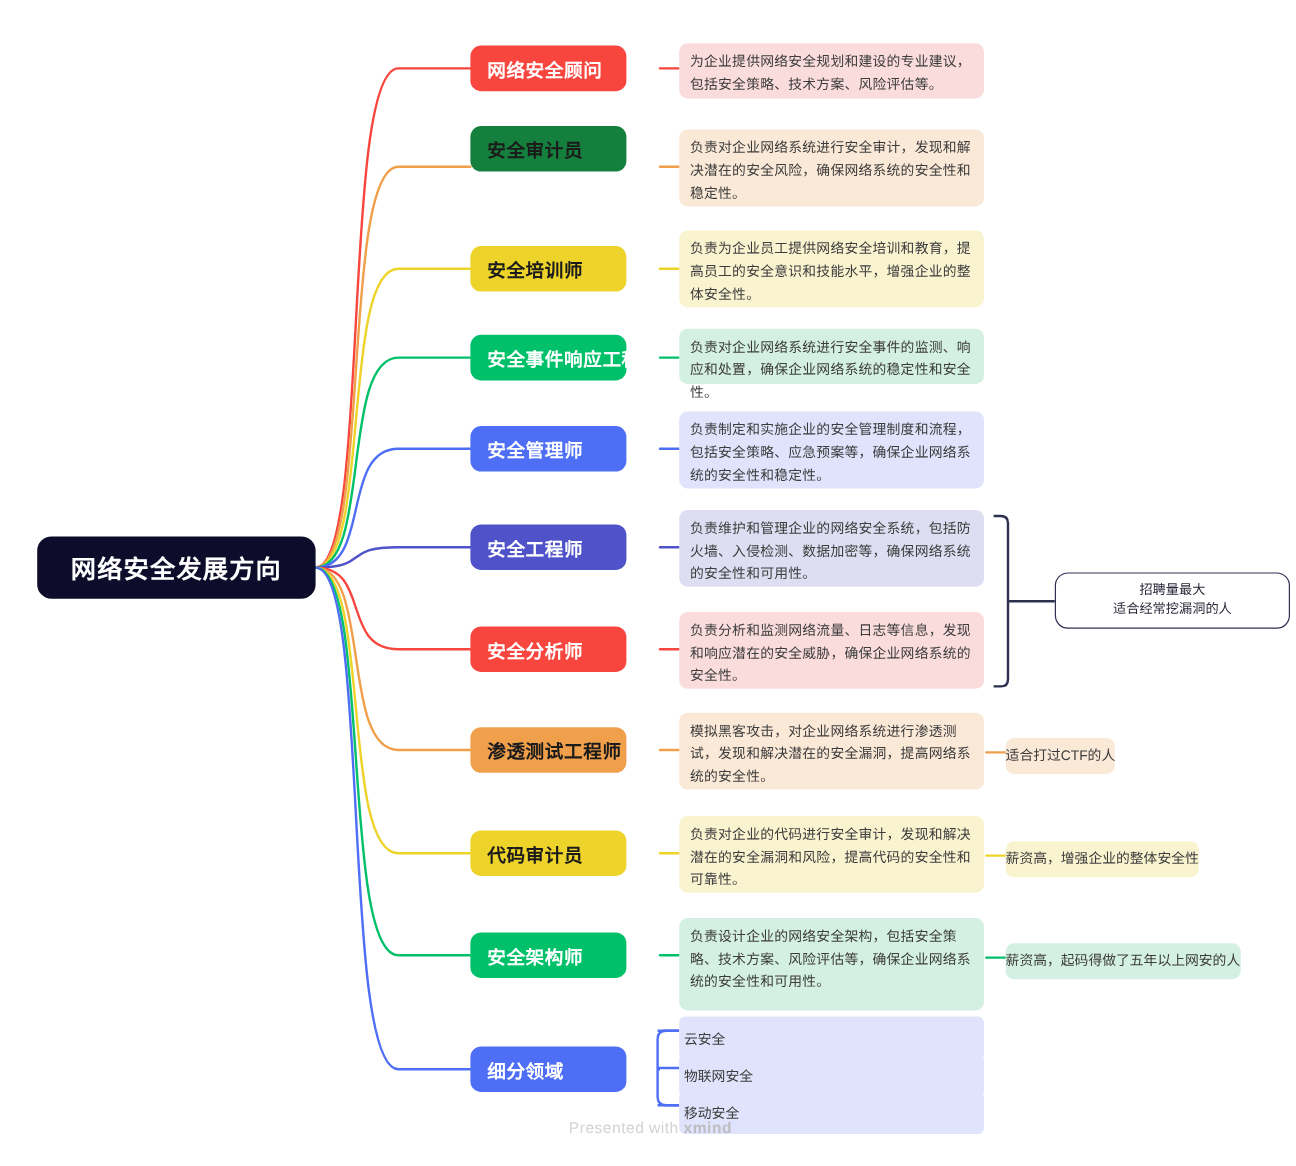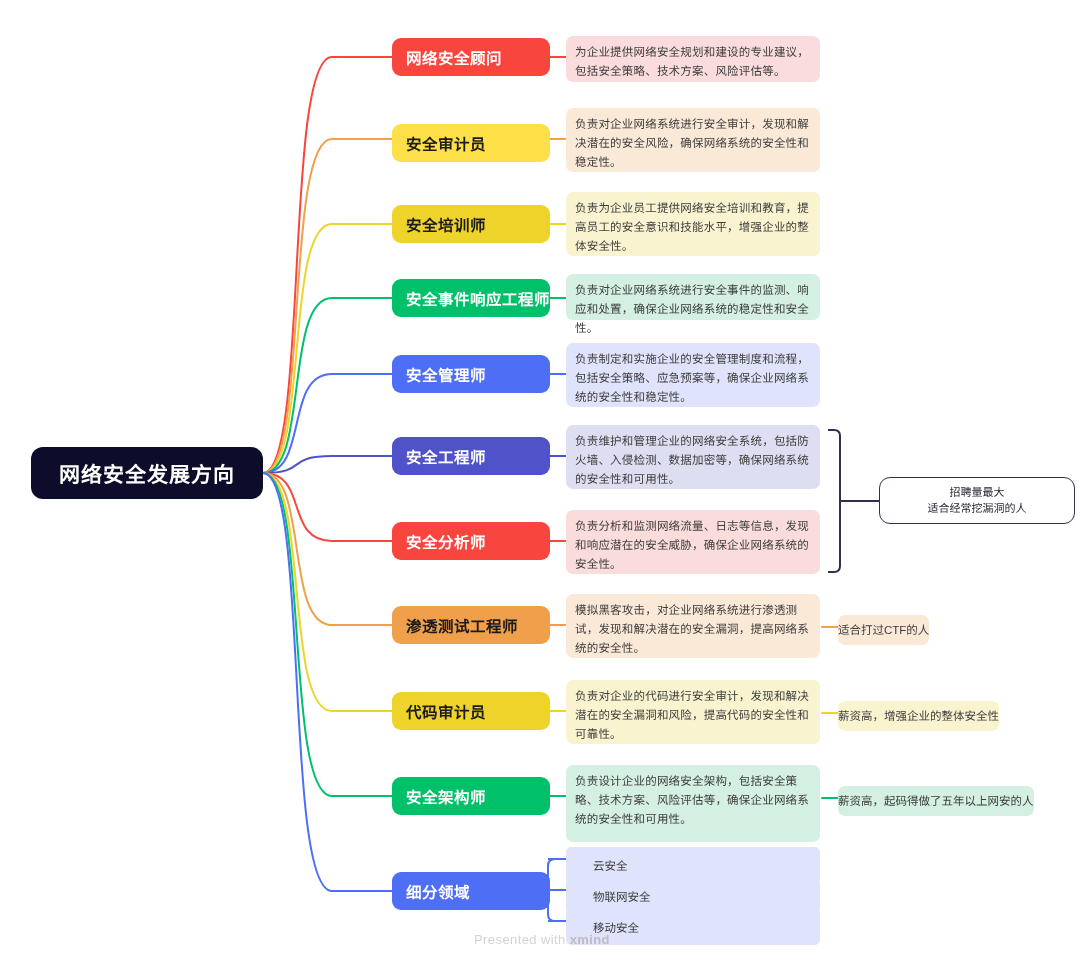--- a/index.html
+++ b/index.html
@@ -30,21 +30,21 @@
   }
   .root{
     left:31px;top:447px;width:232px;height:52px;
     background:#0d0d2b;color:#ffffff;
     border-radius:12px;
     font-size:21px;
     justify-content:center;
     letter-spacing:1px;
   }
   .topic{
-    left:392px;width:158px;height:38px;
+    left:392px;width:130px;height:38px;
     color:#ffffff;
   }
   .topic.dark-text{color:#1b1b1b;}
 
   .desc{
     position:absolute;
     left:566px;width:254px;
     box-sizing:border-box;
     border-radius:7px;
     padding:7px 9px 8px 9px;
@@ -78,21 +78,21 @@
     font-size:11px;line-height:1.45;color:#2a2a3a;
   }
 
   .sub{
     position:absolute;
     left:566px;width:254px;height:36px;
     box-sizing:border-box;
     border-radius:5px;
     background:#dfe3fb;
     display:flex;align-items:center;
-    padding:0 27px;
+    padding:0 4px;
     font-size:11.5px;color:#3c3c3c;
   }
 
   .footer{
     position:absolute;
     left:0;top:932px;width:1052px;
     text-align:center;
     font-size:13px;
     color:#d3d3d6;
     letter-spacing:.4px;
@@ -141,21 +141,21 @@
 
   <div class="node root">
     <span>网络安全发展方向</span>
   </div>
 
   <div id="topics">
       <div class="node topic" style="top: 38px; background: rgb(248, 70, 63); color: rgb(255, 255, 255);">
         <span>网络安全顾问</span>
       </div>
       <div class="desc" style="top: 36px; height: 46px; background: rgb(251, 220, 220);"><span>为企业提供网络安全规划和建设的专业建议，包括安全策略、技术方案、风险评估等。</span></div>
-      <div class="node topic dark-text" style="top: 124px; background: #fde047; color: rgb(27, 27, 27);">
+      <div class="node topic dark-text" style="top: 105px; background: #15803d; color: rgb(27, 27, 27);">
         <span>安全审计员</span>
       </div>
       <div class="desc" style="top: 108px; height: 64px; background: rgb(251, 233, 216);"><span>负责对企业网络系统进行安全审计，发现和解决潜在的安全风险，确保网络系统的安全性和稳定性。</span></div>
       <div class="node topic dark-text" style="top: 205px; background: rgb(237, 211, 42); color: rgb(27, 27, 27);">
         <span>安全培训师</span>
       </div>
       <div class="desc" style="top: 192px; height: 64px; background: rgb(250, 243, 208);"><span>负责为企业员工提供网络安全培训和教育，提高员工的安全意识和技能水平，增强企业的整体安全性。</span></div>
       <div class="node topic" style="top: 279px; background: rgb(0, 192, 106); color: rgb(255, 255, 255);">
         <span>安全事件响应工程师</span>
       </div>

